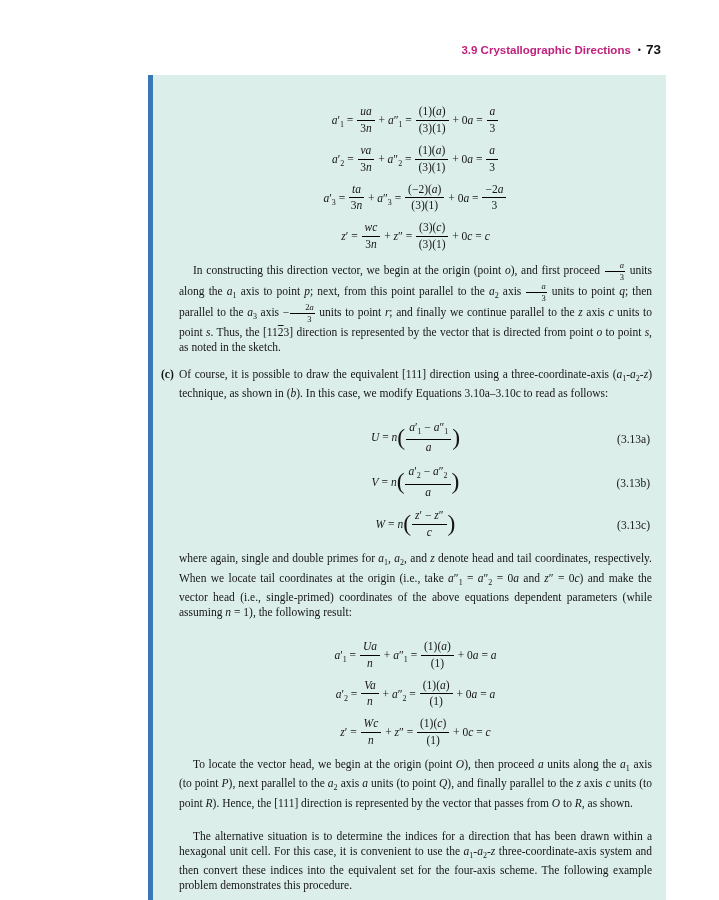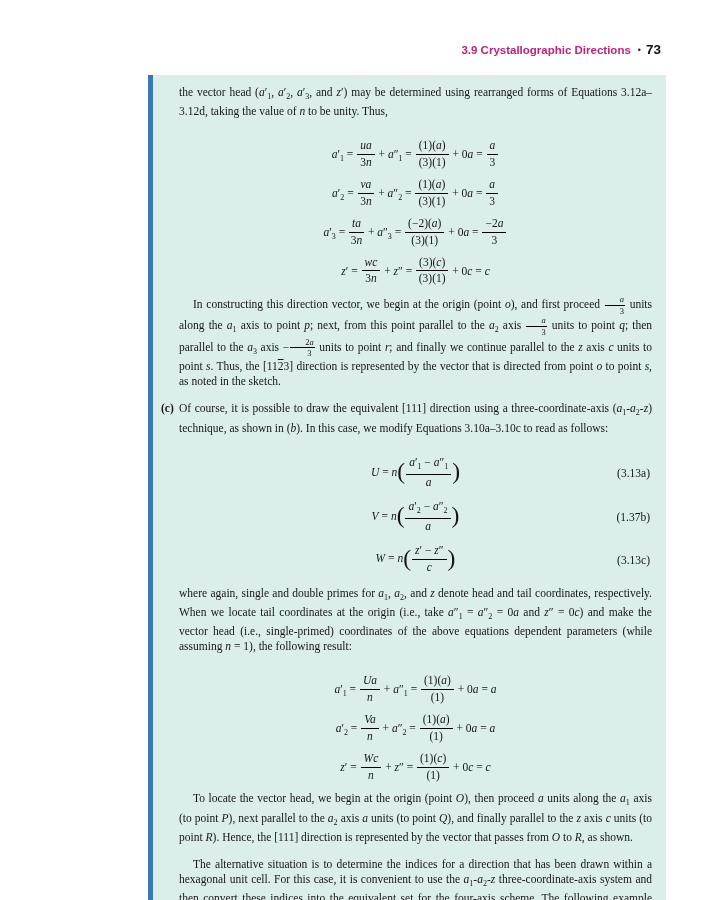--- a/index.html
+++ b/index.html
@@ -44,21 +44,21 @@
     padding: 10px 14px 14px 26px;
   }
 
   .para {
     margin: 0 0 2px 0;
     font-size: 11.5px;
     line-height: 15px;
     text-align: justify;
   }
   .indent { text-indent: 14px; }
-  .gap-top { margin-top: 12px; }
+  .gap-top { margin-top: 18px; }
 
   
   .eqs { margin: 21px 0 5px 0; }
   .eq {
     text-align: center;
     font-size: 11.5px;
     margin: 9px 0;
   }
   .eqnum-row {
     position: relative;
@@ -116,21 +116,20 @@
 <body>
 
 <div class="page">
 
   <div class="header">
     <span class="sec">3.9 Crystallographic Directions</span><span class="bullet">•</span><span class="pagenum">73</span>
   </div>
 
   <div class="example-box">
 
-    <p class="para">the vector head (<i>a</i>′<sub>1</sub>, <i>a</i>′<sub>2</sub>, <i>a</i>′<sub>3</sub>, and <i>z</i>′) may be determined using rearranged forms of Equations 3.12a–3.12d, taking the value of <i>n</i> to be unity. Thus,</p>
 
     <div class="eqs">
       <div class="eq"><i>a</i>′<sub>1</sub> = <span class="fr"><span class="nu"><i>ua</i></span><span class="de">3<i>n</i></span></span> + <i>a</i>″<sub>1</sub> = <span class="fr"><span class="nu">(1)(<i>a</i>)</span><span class="de">(3)(1)</span></span> + 0<i>a</i> = <span class="fr"><span class="nu"><i>a</i></span><span class="de">3</span></span></div>
       <div class="eq"><i>a</i>′<sub>2</sub> = <span class="fr"><span class="nu"><i>va</i></span><span class="de">3<i>n</i></span></span> + <i>a</i>″<sub>2</sub> = <span class="fr"><span class="nu">(1)(<i>a</i>)</span><span class="de">(3)(1)</span></span> + 0<i>a</i> = <span class="fr"><span class="nu"><i>a</i></span><span class="de">3</span></span></div>
       <div class="eq"><i>a</i>′<sub>3</sub> = <span class="fr"><span class="nu"><i>ta</i></span><span class="de">3<i>n</i></span></span> + <i>a</i>″<sub>3</sub> = <span class="fr"><span class="nu">(−2)(<i>a</i>)</span><span class="de">(3)(1)</span></span> + 0<i>a</i> = <span class="fr"><span class="nu">−2<i>a</i></span><span class="de">3</span></span></div>
       <div class="eq"><i>z</i>′ = <span class="fr"><span class="nu"><i>wc</i></span><span class="de">3<i>n</i></span></span> + <i>z</i>″ = <span class="fr"><span class="nu">(3)(<i>c</i>)</span><span class="de">(3)(1)</span></span> + 0<i>c</i> = <i>c</i></div>
     </div>
 
     <p class="para indent">In constructing this direction vector, we begin at the origin (point <i>o</i>), and first proceed <span class="fr fr-s"><span class="nu"><i>a</i></span><span class="de">3</span></span> units along the <i>a</i><sub>1</sub> axis to point <i>p</i>; next, from this point parallel to the <i>a</i><sub>2</sub> axis <span class="fr fr-s"><span class="nu"><i>a</i></span><span class="de">3</span></span> units to point <i>q</i>; then parallel to the <i>a</i><sub>3</sub> axis −<span class="fr fr-s"><span class="nu">2<i>a</i></span><span class="de">3</span></span> units to point <i>r</i>; and finally we continue parallel to the <i>z</i> axis <i>c</i> units to point <i>s</i>. Thus, the [11<span class="ov">2</span>3] direction is represented by the vector that is directed from point <i>o</i> to point <i>s</i>, as noted in the sketch.</p>
 
@@ -139,21 +138,21 @@
       <p class="para">Of course, it is possible to draw the equivalent [111] direction using a three-coordinate-axis (<i>a</i><sub>1</sub>-<i>a</i><sub>2</sub>-<i>z</i>) technique, as shown in (<i>b</i>). In this case, we modify Equations 3.10a–3.10c to read as follows:</p>
     </div>
 
     <div class="eqs">
       <div class="eqnum-row">
         <span><i>U</i> = <i>n</i><span class="bigp">(</span><span class="fr"><span class="nu"><i>a</i>′<sub>1</sub> − <i>a</i>″<sub>1</sub></span><span class="de"><i>a</i></span></span><span class="bigp">)</span></span>
         <span class="eqnum">(3.13a)</span>
       </div>
       <div class="eqnum-row">
         <span><i>V</i> = <i>n</i><span class="bigp">(</span><span class="fr"><span class="nu"><i>a</i>′<sub>2</sub> − <i>a</i>″<sub>2</sub></span><span class="de"><i>a</i></span></span><span class="bigp">)</span></span>
-        <span class="eqnum">(1.37b)</span>
+        <span class="eqnum">(3.13b)</span>
       </div>
       <div class="eqnum-row">
         <span><i>W</i> = <i>n</i><span class="bigp">(</span><span class="fr"><span class="nu"><i>z</i>′ − <i>z</i>″</span><span class="de"><i>c</i></span></span><span class="bigp">)</span></span>
         <span class="eqnum">(3.13c)</span>
       </div>
     </div>
 
     <p class="para">where again, single and double primes for <i>a</i><sub>1</sub>, <i>a</i><sub>2</sub>, and <i>z</i> denote head and tail coordinates, respectively. When we locate tail coordinates at the origin (i.e., take <i>a</i>″<sub>1</sub> = <i>a</i>″<sub>2</sub> = 0<i>a</i> and <i>z</i>″ = 0<i>c</i>) and make the vector head (i.e., single-primed) coordinates of the above equations dependent parameters (while assuming <i>n</i> = 1), the following result:</p>
 
     <div class="eqs">

